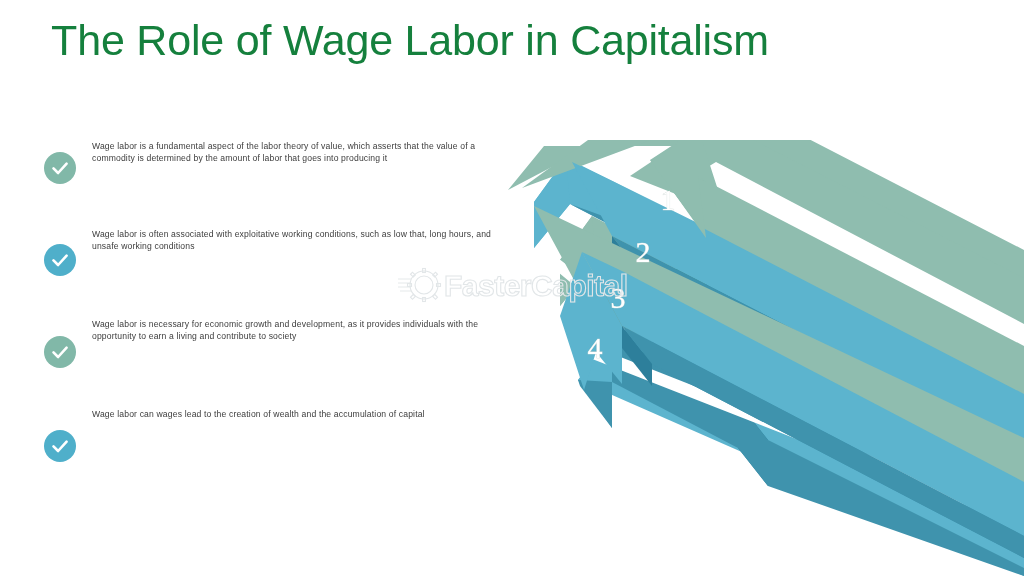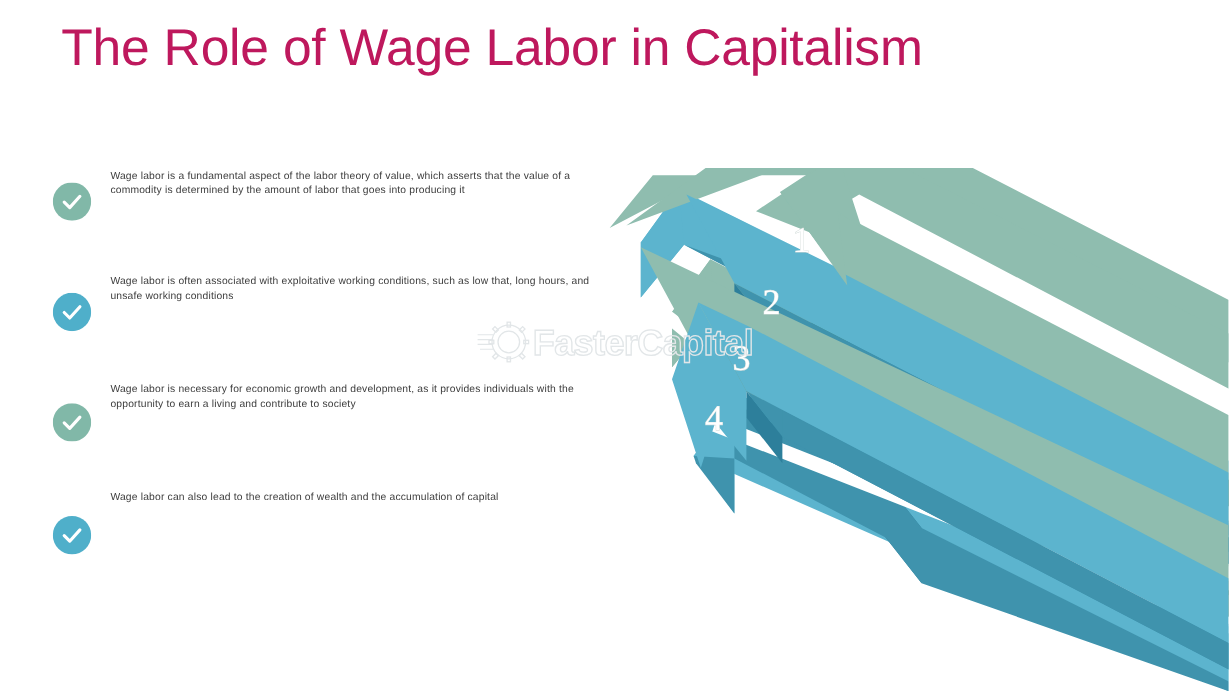--- a/index.html
+++ b/index.html
@@ -22,21 +22,21 @@
   
   #slide-title {
     position: absolute;
     left: 0;
     top: 16px;
     width: 820px;
     text-align: center;
     font-family: "Liberation Sans", sans-serif;
     font-size: 43px;
     font-weight: 400;
-    color: #be185d;
+    color: #15803d;
     letter-spacing: -0.2px;
     white-space: nowrap;
   }
 
   
   #bullet-list {
     position: absolute;
     left: 0;
     top: 0;
     width: 540px;
@@ -164,21 +164,21 @@
       <div class="bullet-text">Wage labor is necessary for economic growth and development, as it provides individuals with the opportunity to earn a living and contribute to society</div>
     </div>
 
     <div class="bullet-row r3">
       <div class="bullet-check">
         <svg viewBox="0 0 32 32" aria-hidden="true">
           <circle cx="16" cy="16" r="16" fill="#4fafca"></circle>
           <path d="M9.5 16.4 L14.1 21 L22.6 11.6" fill="none" stroke="#ffffff" stroke-width="2.6" stroke-linecap="round" stroke-linejoin="round"></path>
         </svg>
       </div>
-      <div class="bullet-text">Wage labor can also lead to the creation of wealth and the accumulation of capital</div>
+      <div class="bullet-text">Wage labor can wages lead to the creation of wealth and the accumulation of capital</div>
     </div>
 
   </div>
 
   <div id="arrow-graphic">
     <svg viewBox="0 0 524 436" aria-hidden="true">
 
       <g>
 
         <path d="M78 240 L112 196 L150 240 L132 240

